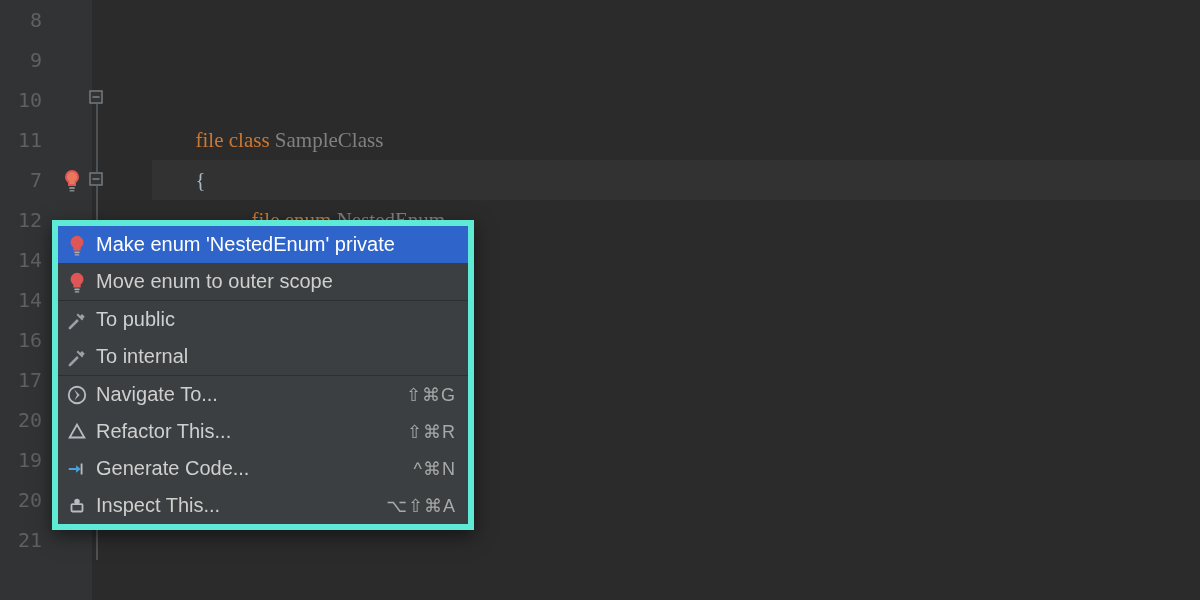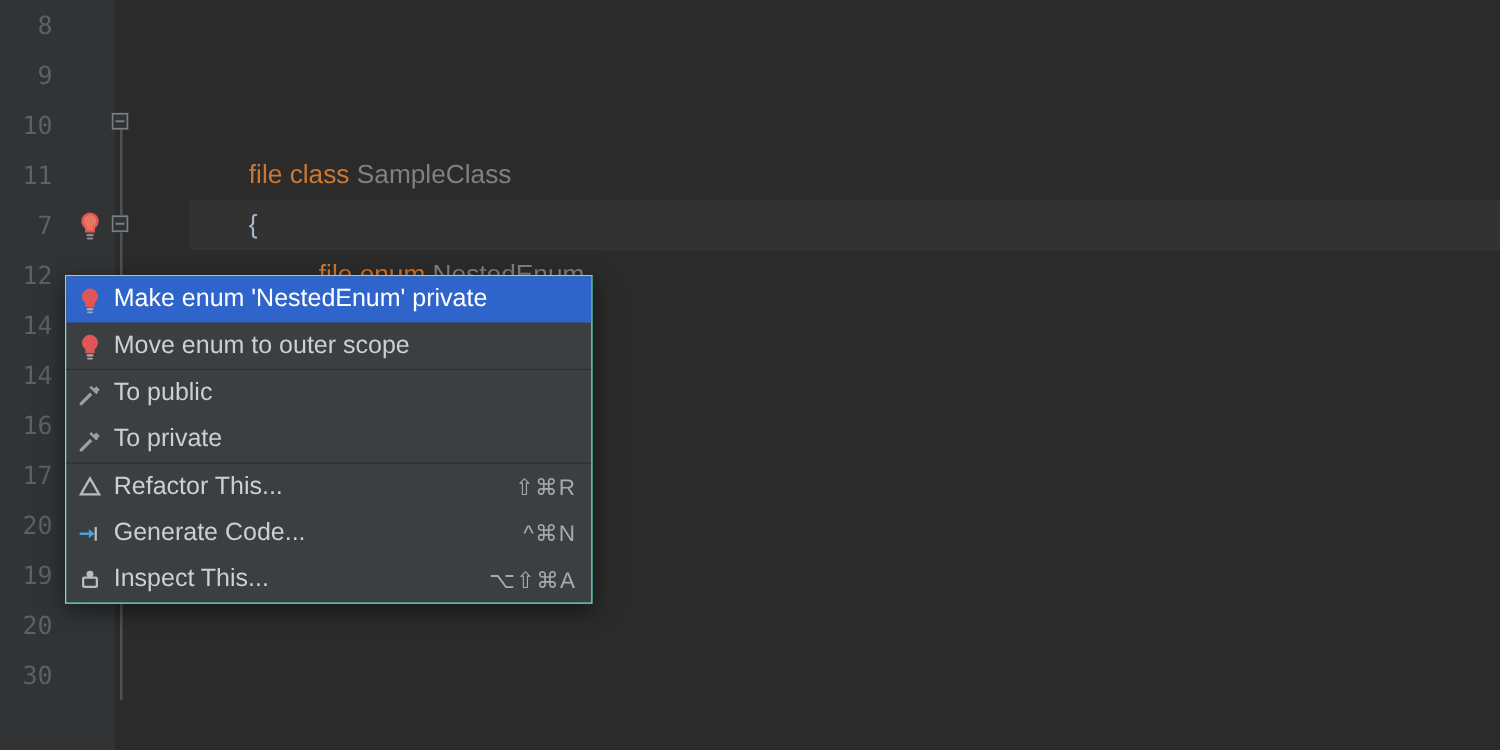--- a/index.html
+++ b/index.html
@@ -51,21 +51,21 @@
     position: absolute;
     left: 0; right: 0;
     height: 40px;
     background: #323232;
   }
   .code-line {
     position: absolute;
     left: 0;
     height: 40px;
     line-height: 40px;
-    font-family: Liberation Sans, sans-serif;
+    font-family: Liberation Serif, serif;
     font-size: 21px;
     white-space: pre;
   }
   .fold-line {
     position: absolute;
     left: 4px;
     width: 2px;
     background: #4f5254;
   }
   .fold-icon {
@@ -88,21 +88,21 @@
     width: 24px; height: 24px;
   }
   .bulb svg { width: 24px; height: 24px; display: block; }
   
   .menu {
     position: absolute;
     top: 220px;
     left: 52px;
     width: 422px;
     background: #3c3f41;
-    border: 1px solid #5eead4;
+    border: 6px solid #5eead4;
     box-shadow: 0 6px 18px rgba(0,0,0,0.5);
   }
   .menu-item {
     display: flex;
     align-items: center;
     height: 37px;
     padding: 0 12px 0 8px;
     font-size: 20px;
     color: #cfcfcf;
     gap: 8px;
@@ -144,21 +144,21 @@
     <div class="line-num">11</div>
     <div class="line-num">7</div>
     <div class="line-num">12</div>
     <div class="line-num">14</div>
     <div class="line-num">14</div>
     <div class="line-num">16</div>
     <div class="line-num">17</div>
     <div class="line-num">20</div>
     <div class="line-num">19</div>
     <div class="line-num">20</div>
-    <div class="line-num">30</div>
+    <div class="line-num">21</div>
   </div>
 
   <div class="icon-col">
     <div class="bulb" style="top:168px; left:8px;">
       <svg viewBox="0 0 24 24">
           <path fill="#e05555" d="M12 2a7 7 0 0 0-7 7c0 2.6 1.5 4.4 3 5.8V18h8v-3.2c1.5-1.4 3-3.2 3-5.8a7 7 0 0 0-7-7z"></path>
           <rect x="9" y="19" width="6" height="2" rx="1" fill="#888"></rect>
           <rect x="9.5" y="22" width="5" height="1.5" rx="0.7" fill="#888"></rect>
           <path fill="#ffe07a" d="M12 4a5 5 0 0 0-5 5c0 2 1.3 3.3 2.5 4.4V16h5v-2.6C15.7 12.3 17 11 17 9a5 5 0 0 0-5-5z" opacity="0.25"></path>
         </svg>
@@ -225,23 +225,33 @@
         </svg>
     </span>
     <span class="mi-label">To public</span>
   </div>
   <div class="menu-item">
     <span class="mi-icon">
       <svg viewBox="0 0 24 24">
           <path fill="#9aa0a6" d="M3 20l9-9 2 2-9 9H3v-2zm11.5-11.5l3-3 3 3-3 3-3-3zM13 5l6 6-1.5 1.5-6-6L13 5z"></path>
         </svg>
     </span>
-    <span class="mi-label">To private</span>
+    <span class="mi-label">To internal</span>
   </div>
   <div class="menu-sep"></div>
+  <div class="menu-item">
+    <span class="mi-icon">
+      <svg viewBox="0 0 24 24">
+          <circle cx="12" cy="12" r="9" fill="none" stroke="#b7bcc1" stroke-width="2"></circle>
+          <path fill="#b7bcc1" d="M12 6l3 6-6 6 3-6-3-6 6 6z" opacity="0.9"></path>
+        </svg>
+    </span>
+    <span class="mi-label">Navigate To...</span>
+    <span class="mi-shortcut">⇧⌘G</span>
+  </div>
   <div class="menu-item">
     <span class="mi-icon">
       <svg viewBox="0 0 24 24">
           <path fill="none" stroke="#b7bcc1" stroke-width="2" d="M12 4l8 14H4z"></path>
         </svg>
     </span>
     <span class="mi-label">Refactor This...</span>
     <span class="mi-shortcut">⇧⌘R</span>
   </div>
   <div class="menu-item">

